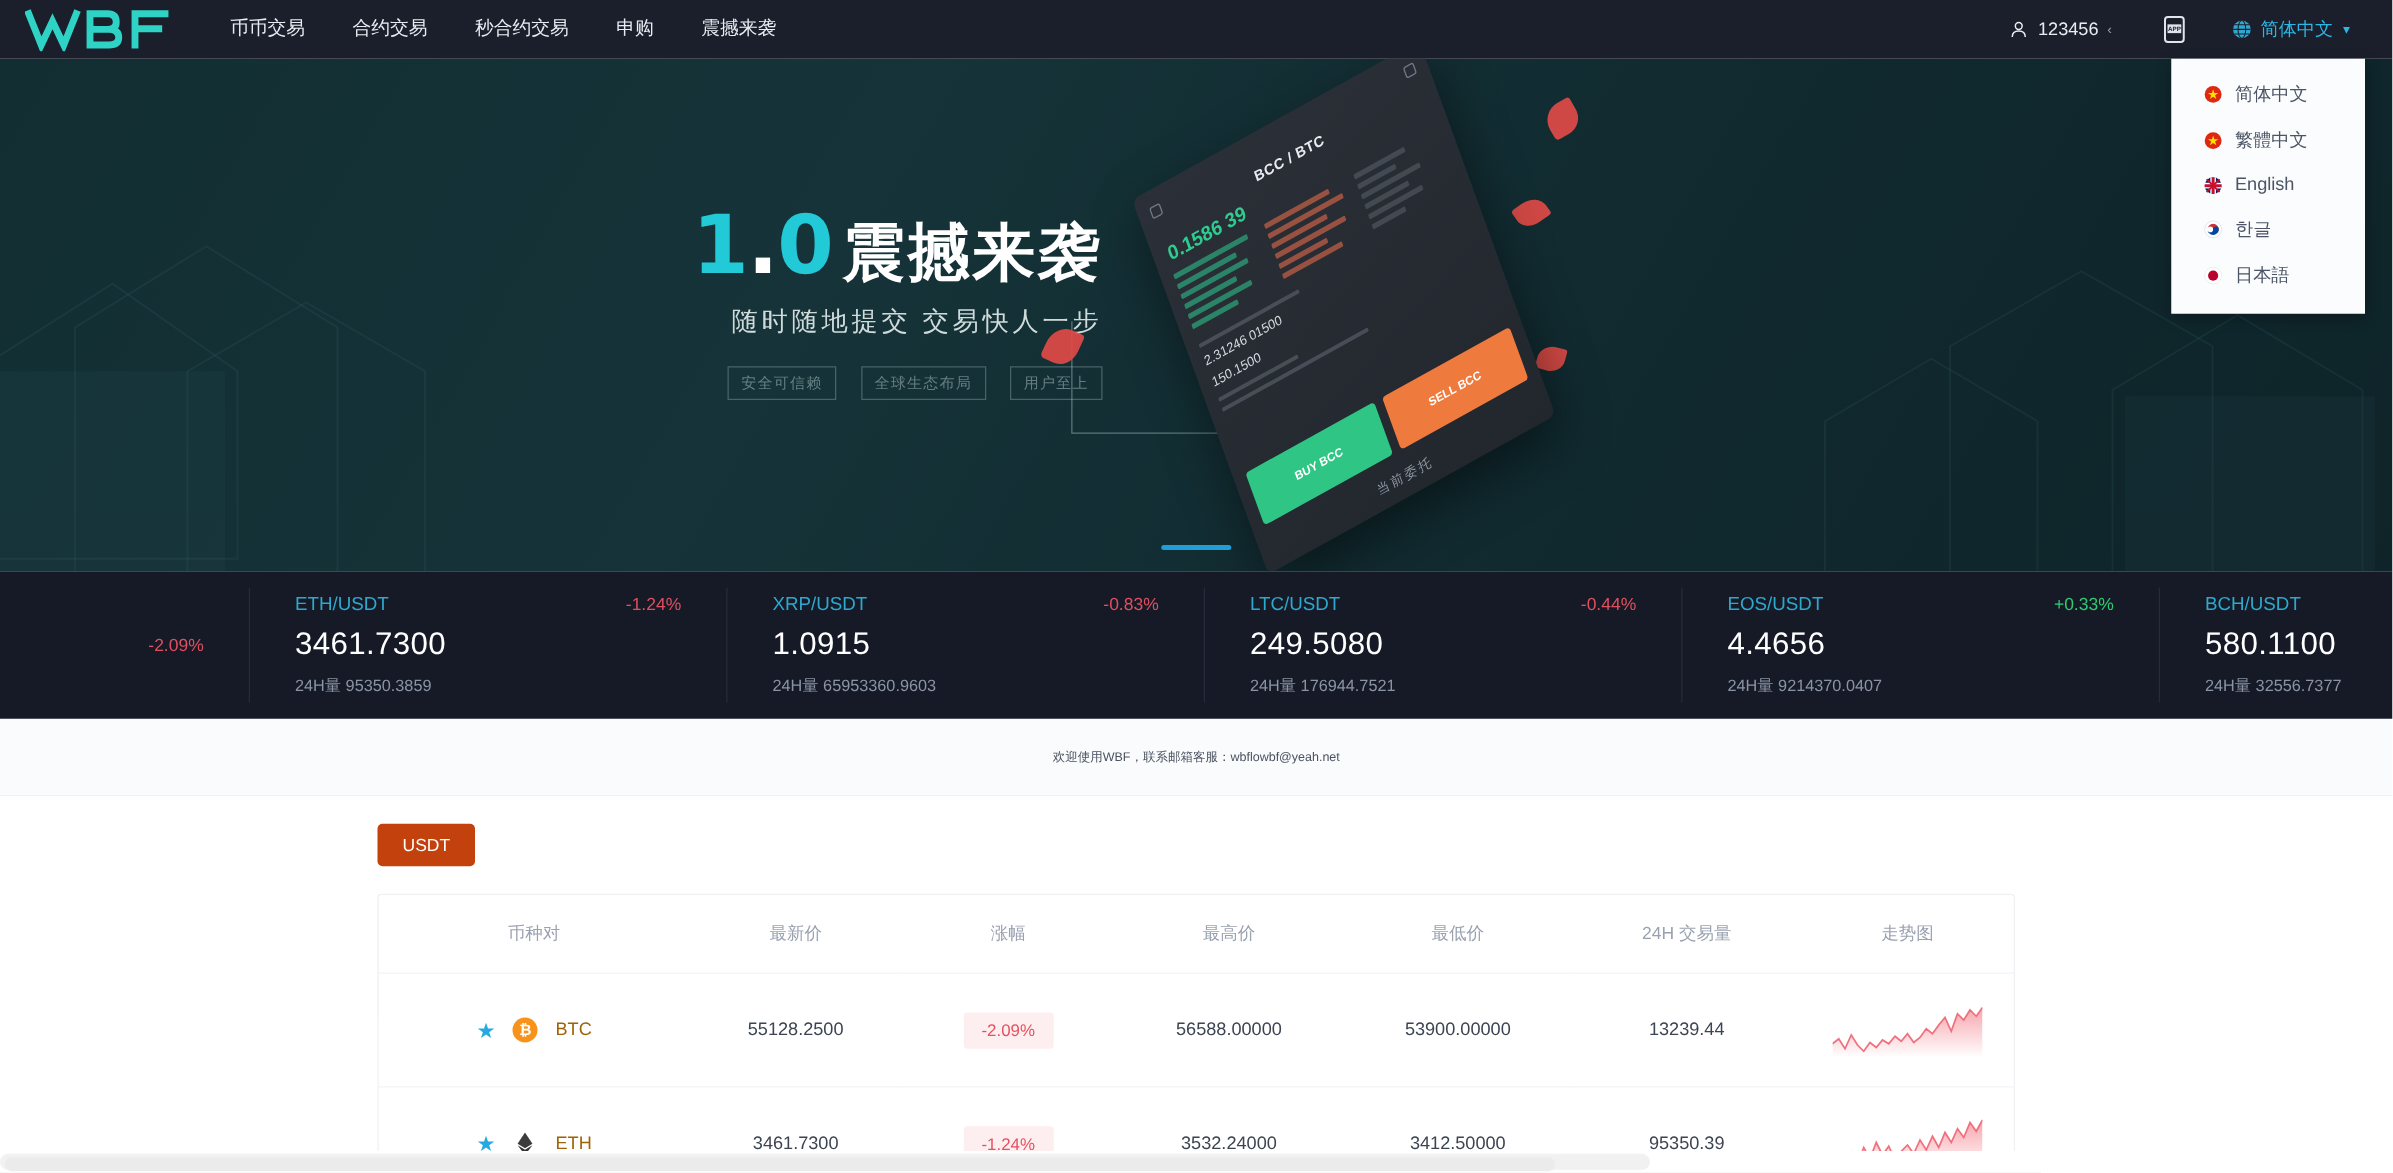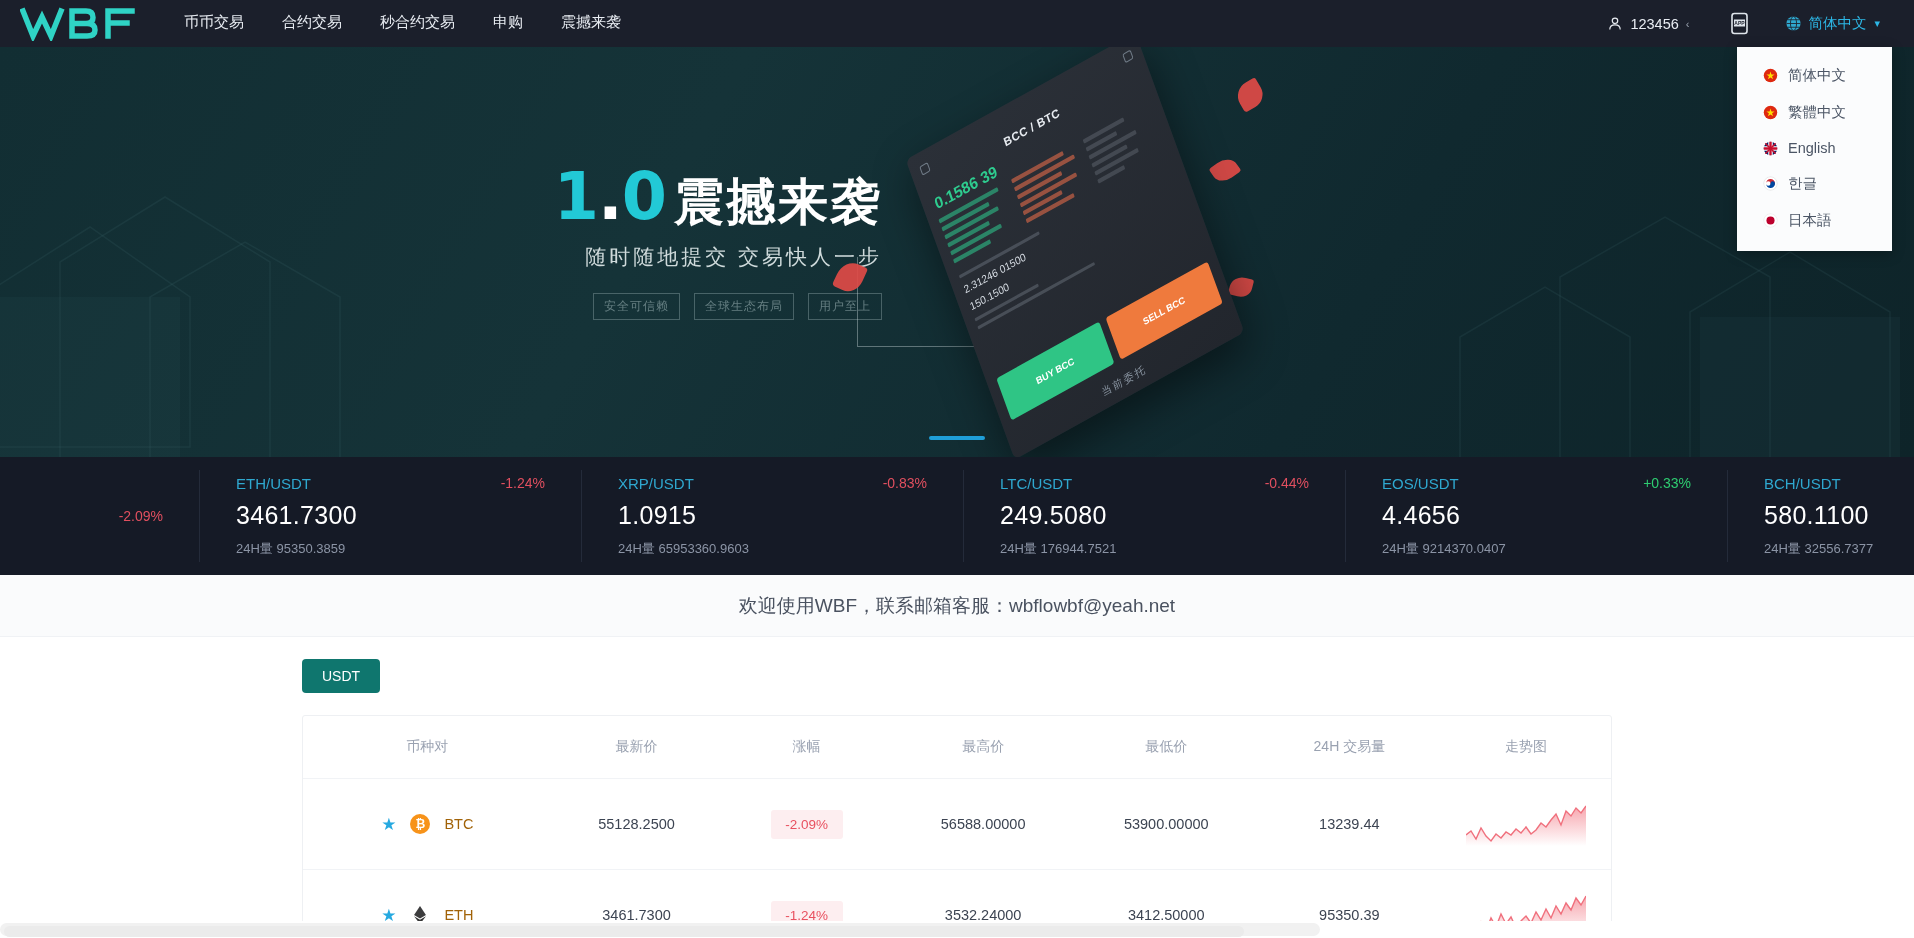--- a/index.html
+++ b/index.html
@@ -118,21 +118,21 @@
     font-size: 50px; font-weight: 800; color: #ffffff;
     letter-spacing: 2px; line-height: 1; margin-left: 8px;
   }
   .hero-sub {
     margin-top: 16px;
     font-size: 21px; color: #cfdadb; letter-spacing: 3px;
     white-space: nowrap;
   }
   .hero-tags {
     margin-top: 22px;
-    display:flex; gap: 14px; justify-content:flex-end;
+    display:flex; justify-content:space-between;
   }
   .hero-tag {
     border: 1px solid rgba(145,170,172,.42);
     color: rgba(168,190,192,.55);
     font-size: 12px;
     padding: 4px 10px;
     letter-spacing: 1px;
     white-space: nowrap;
   }
 
@@ -197,30 +197,30 @@
   .down { color:#e04f5f; }
   .up { color:#2ecc71; }
   .tick-price { color:#ffffff; font-size: 25px; margin-top: 9px; letter-spacing:.3px; }
   .tick-vol { color:#8b94a5; font-size: 13px; margin-top: 10px; }
 
   
   .notice {
     height: 62px;
     background:#fafbfc;
     display:flex; align-items:center; justify-content:center;
-    color:#4a5260; font-size: 19px;
+    color:#4a5260; font-size: 10px;
     border-bottom: 1px solid #f0f2f5;
   }
 
   
   .market { background:#ffffff; padding: 22px 0 0 0; }
   .market-inner { width: 1310px; margin: 0 auto; }
   .tabs { display:flex; gap: 10px; padding-left: 0; }
   .tab {
-    background:#0f766e; color:#ffffff;
+    background:#c2410c; color:#ffffff;
     font-size: 14px; padding: 9px 20px; border-radius: 4px;
     cursor:pointer;
   }
 
   .table-card {
     margin-top: 22px;
     border: 1px solid #eef0f3;
     border-radius: 3px;
     background:#fff;
   }

